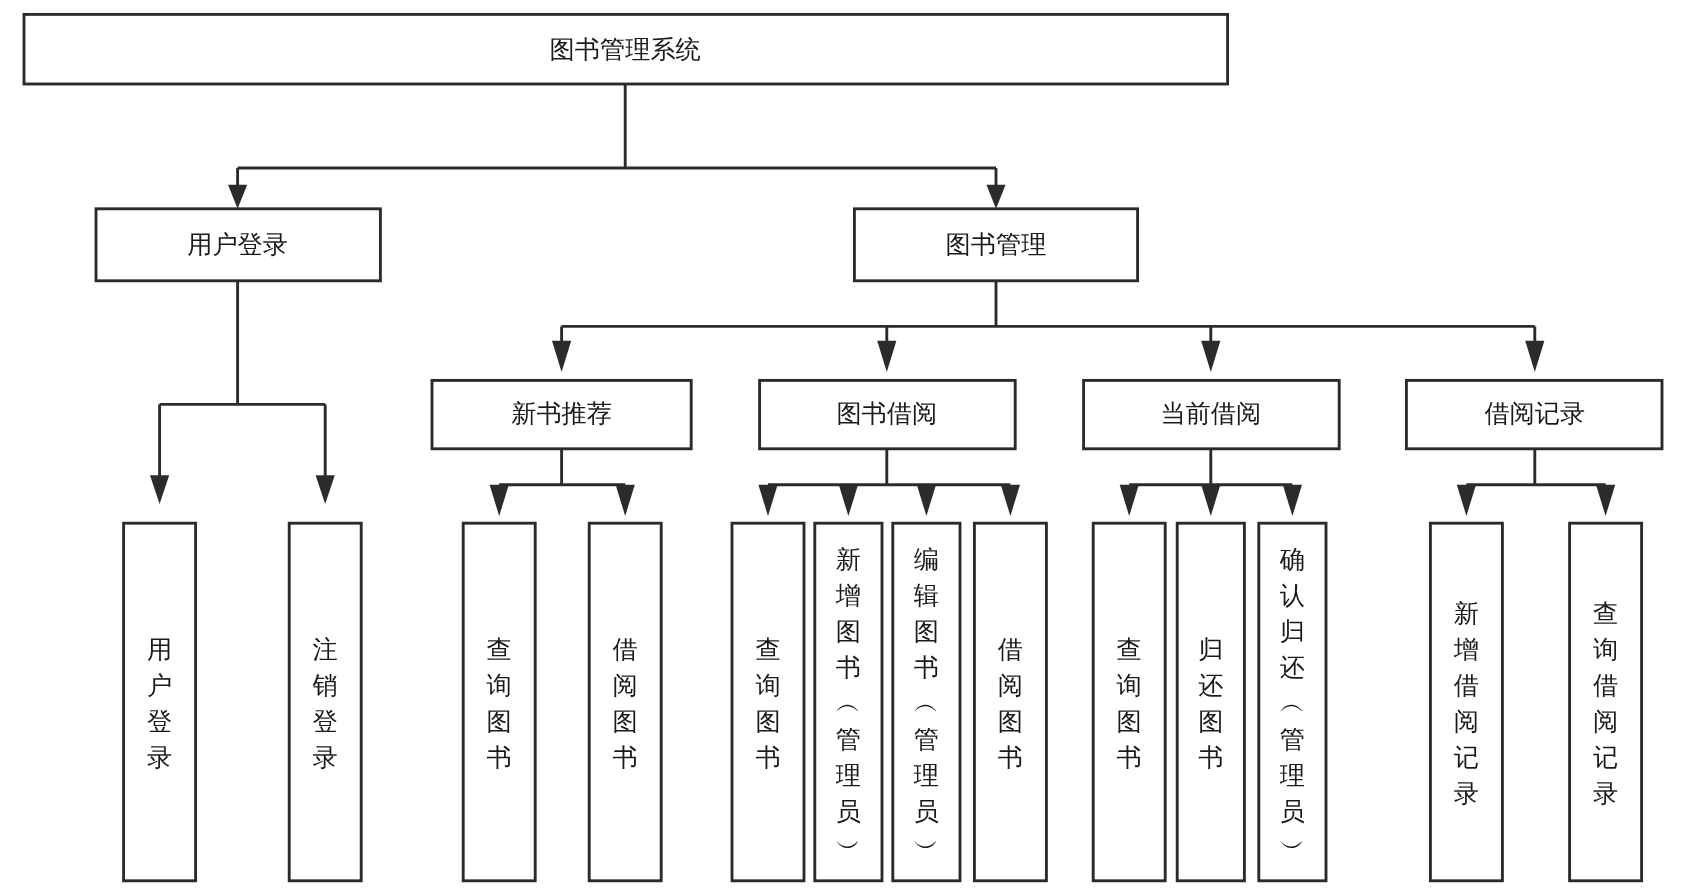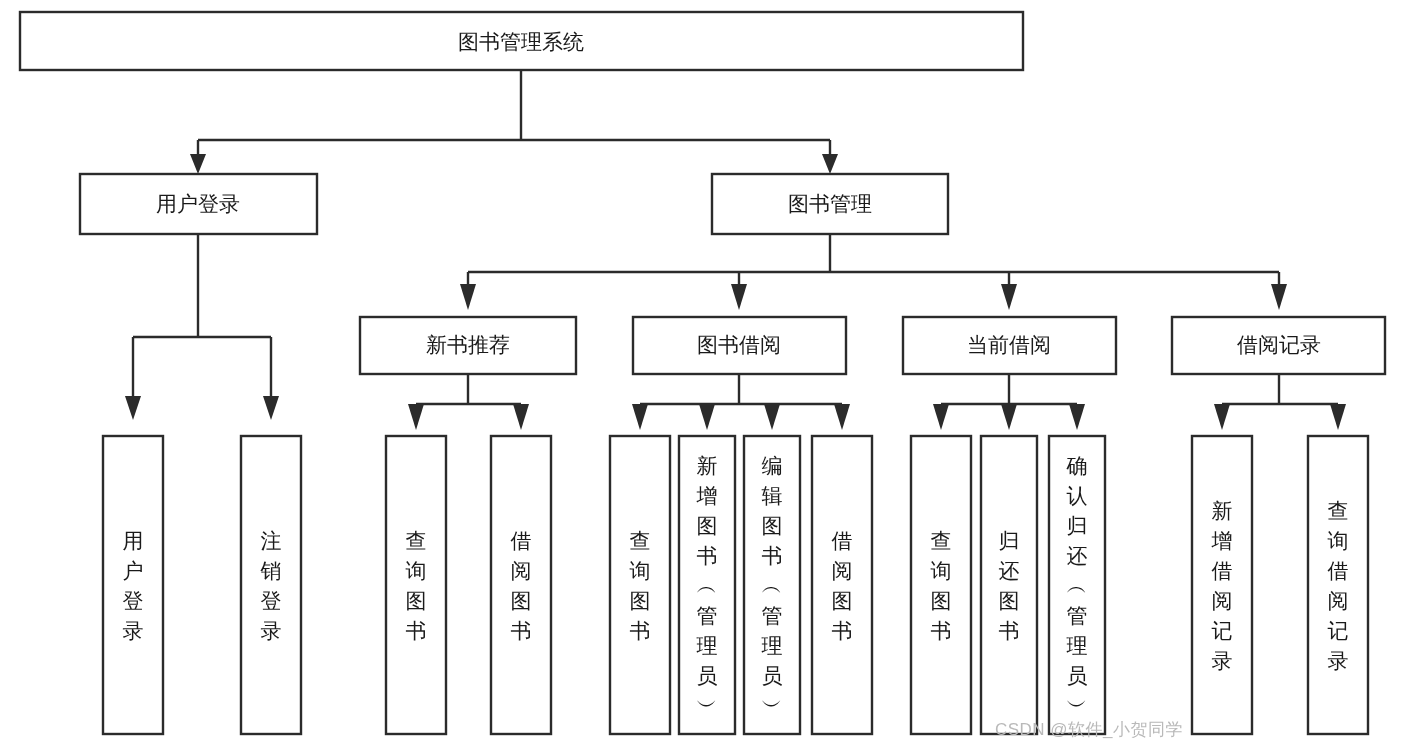--- a/index.html
+++ b/index.html
@@ -209,14 +209,13 @@
       <rect class="node-box" x="1192" y="436" width="60" height="298"></rect>
       <text class="node-label-v" x="1222" y="518.4"><tspan x="1222" dy="0">新</tspan><tspan x="1222" dy="30">增</tspan><tspan x="1222" dy="30">借</tspan><tspan x="1222" dy="30">阅</tspan><tspan x="1222" dy="30">记</tspan><tspan x="1222" dy="30">录</tspan></text>
     </g>
     <g>
       <rect class="node-box" x="1308" y="436" width="60" height="298"></rect>
       <text class="node-label-v" x="1338" y="518.4"><tspan x="1338" dy="0">查</tspan><tspan x="1338" dy="30">询</tspan><tspan x="1338" dy="30">借</tspan><tspan x="1338" dy="30">阅</tspan><tspan x="1338" dy="30">记</tspan><tspan x="1338" dy="30">录</tspan></text>
     </g>
 
   </svg>
 
-  <div class="watermark">CSDN @软件_小贺同学</div>
 </div>
 
 </body></html>

